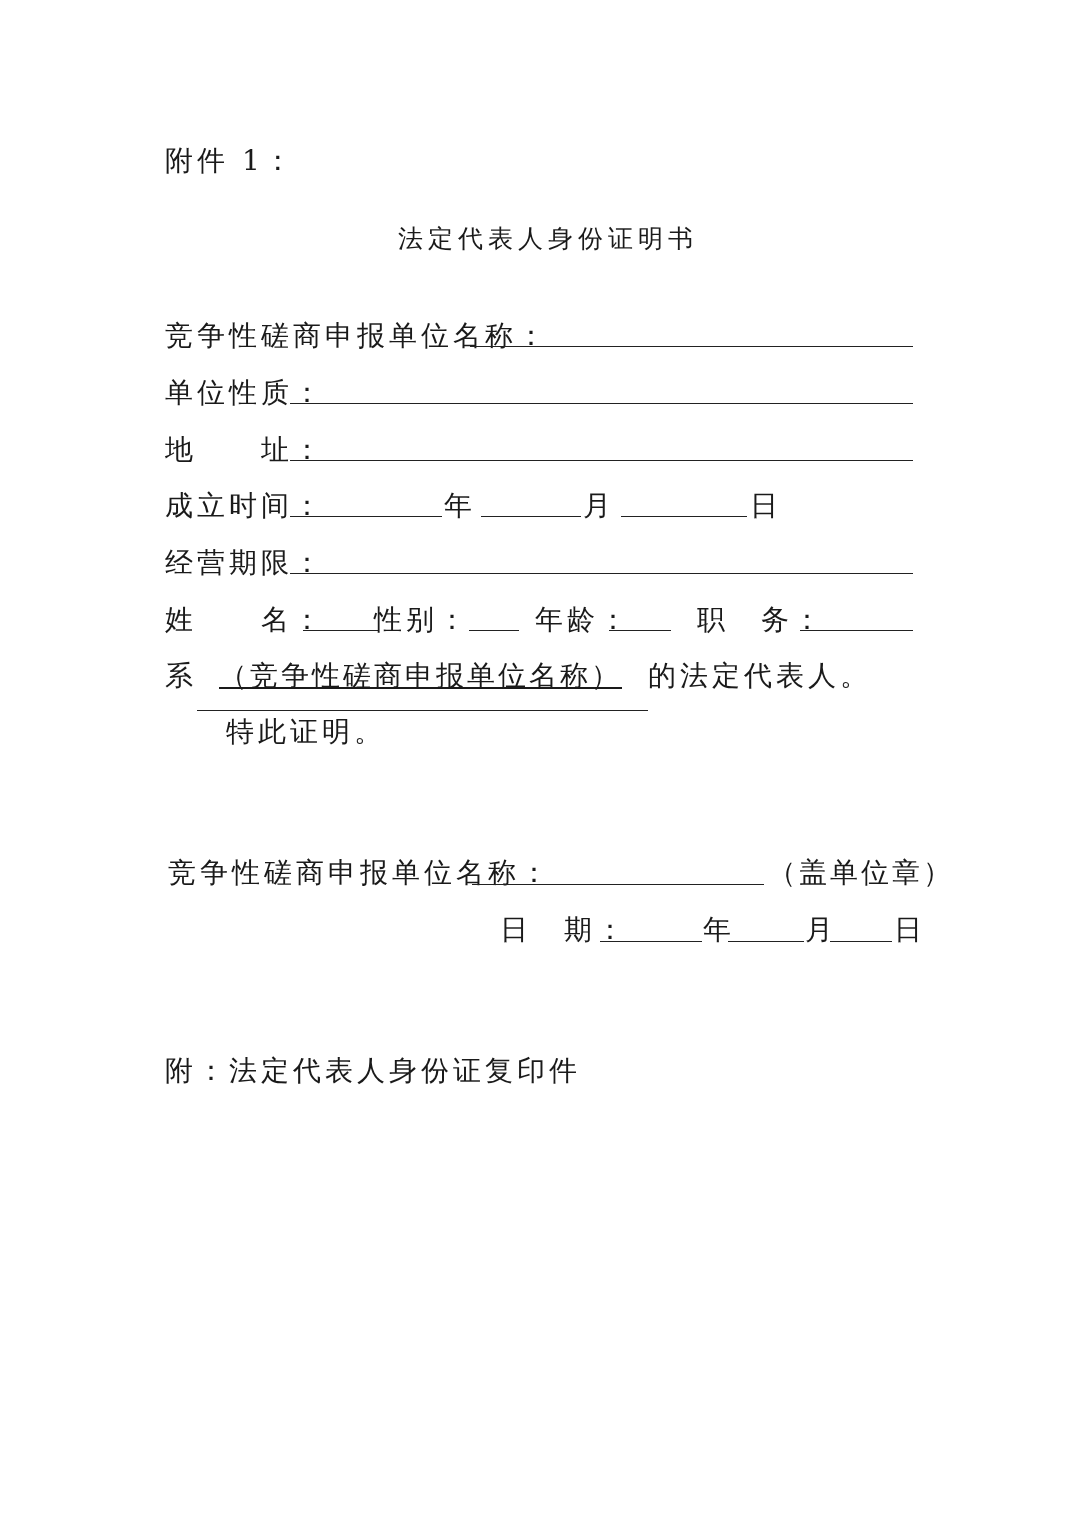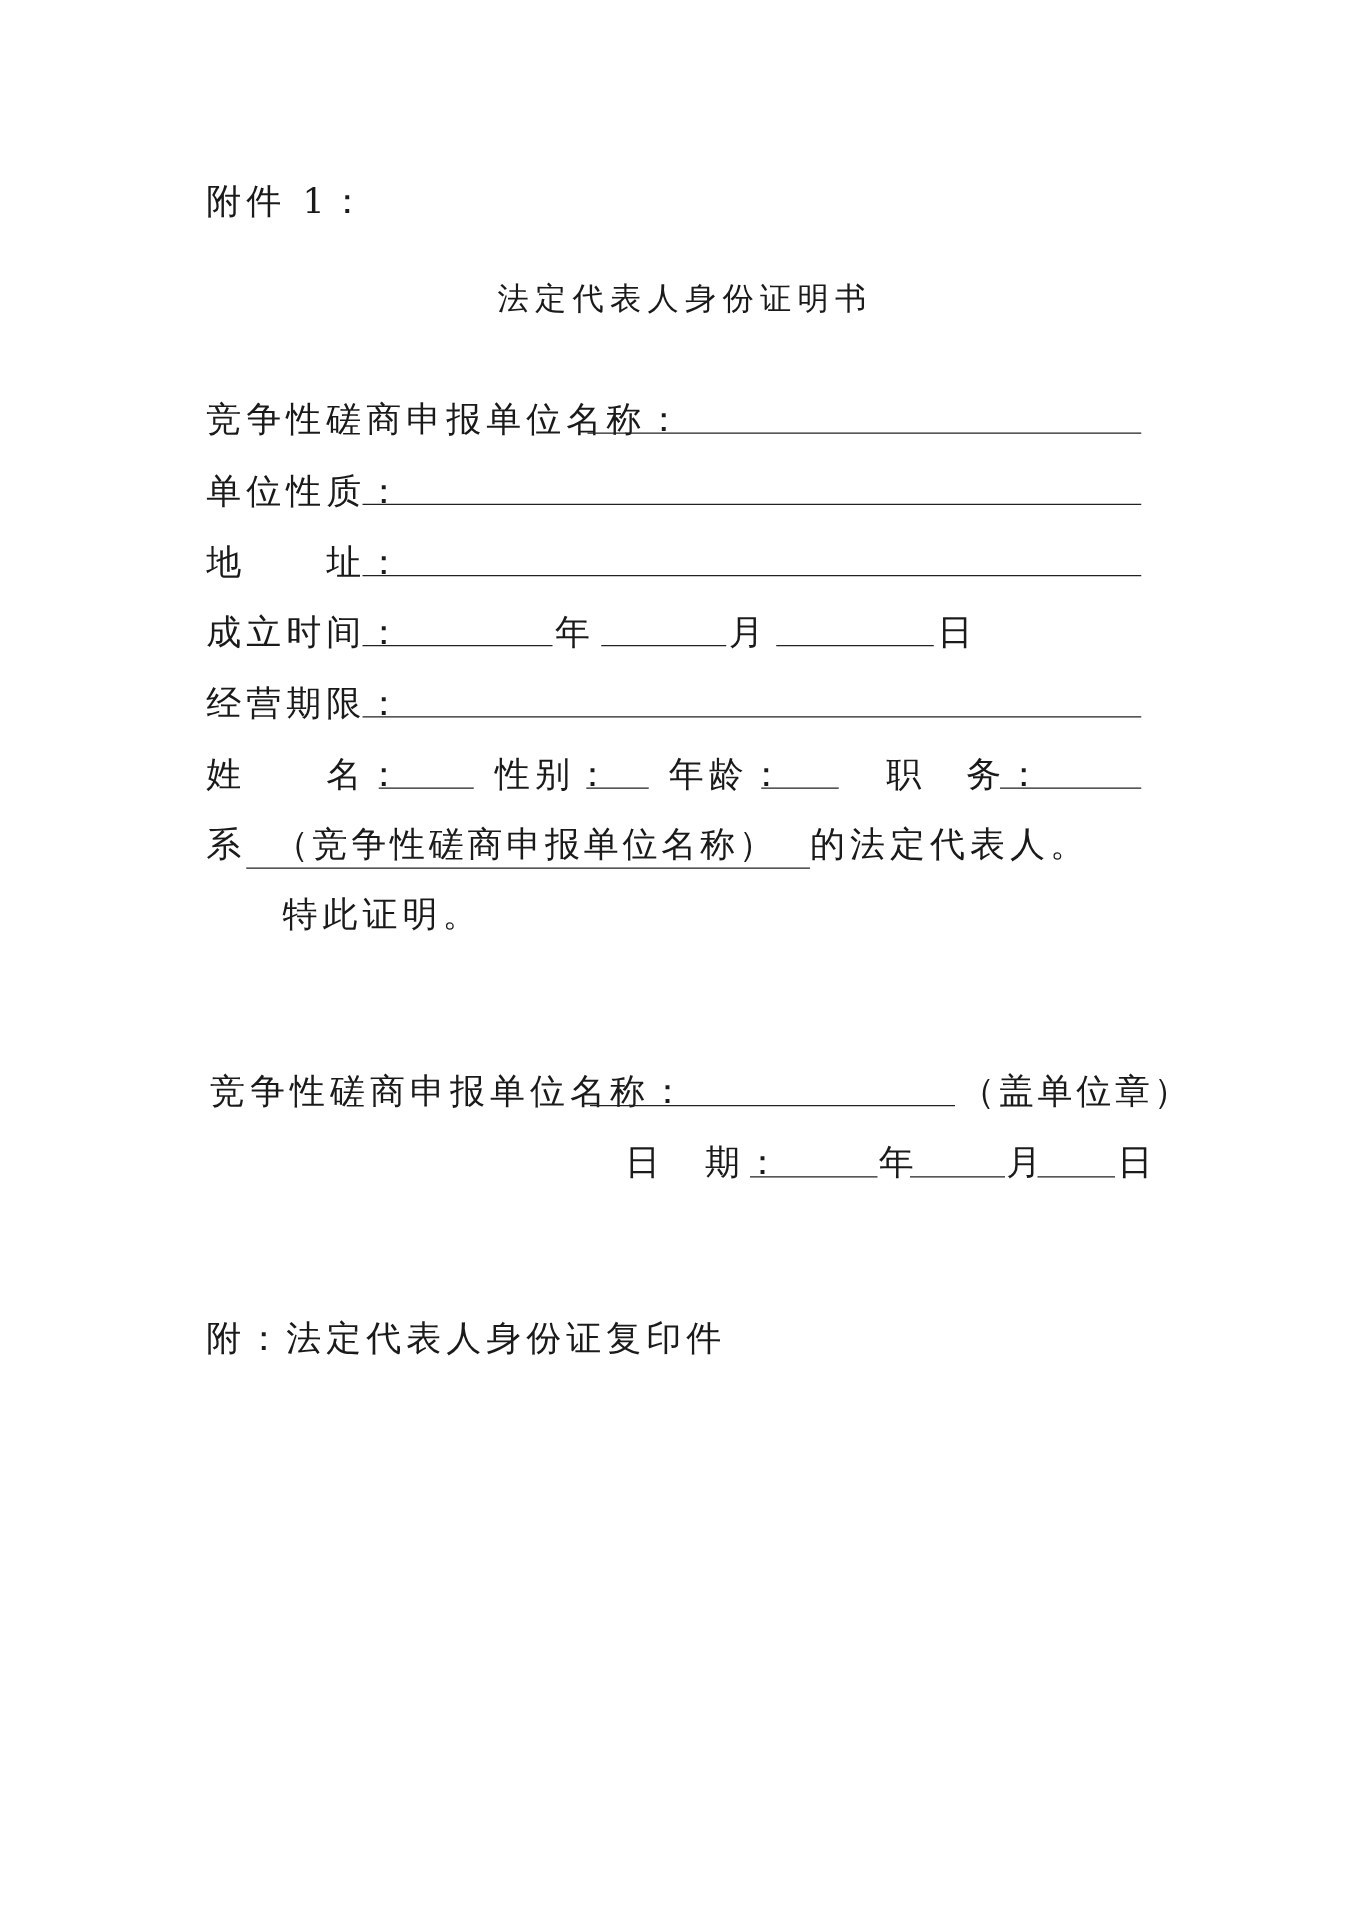--- a/index.html
+++ b/index.html
@@ -4,21 +4,21 @@
   <style>
     html, body { margin: 0; padding: 0; }
     body {
       width: 1080px; height: 1527px; background: #ffffff; position: relative; overflow: hidden;
       font-family: "DejaVu Serif", "Liberation Serif", serif; color: #1a1a1a;
     }
     .abs { position: absolute; white-space: nowrap; }
     .t { font-size: 28px; letter-spacing: 4px; line-height: 30px; }
     .title { font-size: 25px; letter-spacing: 5px; }
     .line { position: absolute; height: 0; border-bottom: 1.5px solid #222; }
-    .ul { border-bottom: 1.5px solid #222; padding-bottom: 2px; }
+    .ul { border-bottom: 1.5px solid #222; padding-bottom: 18px; text-decoration: underline; }
   </style>
 </head>
 <body>
 
 <div>
 
   <div class="abs t" style="left:165px; top:146px;">附件 1：</div>
 
   <div class="abs title" style="left:398px; top:222px;">法定代表人身份证明书</div>
 
@@ -37,25 +37,25 @@
   <div class="line" style="left:481px; width:100px; top:516px;"></div>
   <div class="abs t" style="left:583px; top:491px;">月</div>
   <div class="line" style="left:621px; width:126px; top:516px;"></div>
   <div class="abs t" style="left:750px; top:491px;">日</div>
 
   <div class="abs t" style="left:165px; top:548px;">经营期限：</div>
   <div class="line" style="left:290px; width:623px; top:573px;"></div>
 
   <div class="abs t" style="left:165px; top:605px;">姓　　名：</div>
   <div class="line" style="left:303px; width:76px; top:630px;"></div>
-  <div class="abs t" style="left:396px; top:605px;">性别：</div>
+  <div class="abs t" style="left:374px; top:605px;">性别：</div>
   <div class="line" style="left:469px; width:50px; top:630px;"></div>
   <div class="abs t" style="left:535px; top:605px;">年龄：</div>
   <div class="line" style="left:609px; width:62px; top:630px;"></div>
-  <div class="abs t" style="left:697px; top:605px;margin-left:12px;">职　务：</div>
+  <div class="abs t" style="left:697px; top:605px;">职　务：</div>
   <div class="line" style="left:800px; width:113px; top:630px;"></div>
 
   <div class="abs t" style="left:165px; top:661px;">
     <span>系</span><span class="ul" style="padding-left:22px; padding-right:26px; letter-spacing:3px;">（竞争性磋商申报单位名称）</span><span>的法定代表人。</span>
   </div>
 
   <div class="abs t" style="left:226px; top:717px;">特此证明。</div>
 
   <div class="abs t" style="left:168px; top:858px;">竞争性磋商申报单位名称：</div>
   <div class="line" style="left:472px; width:292px; top:884px;"></div>

